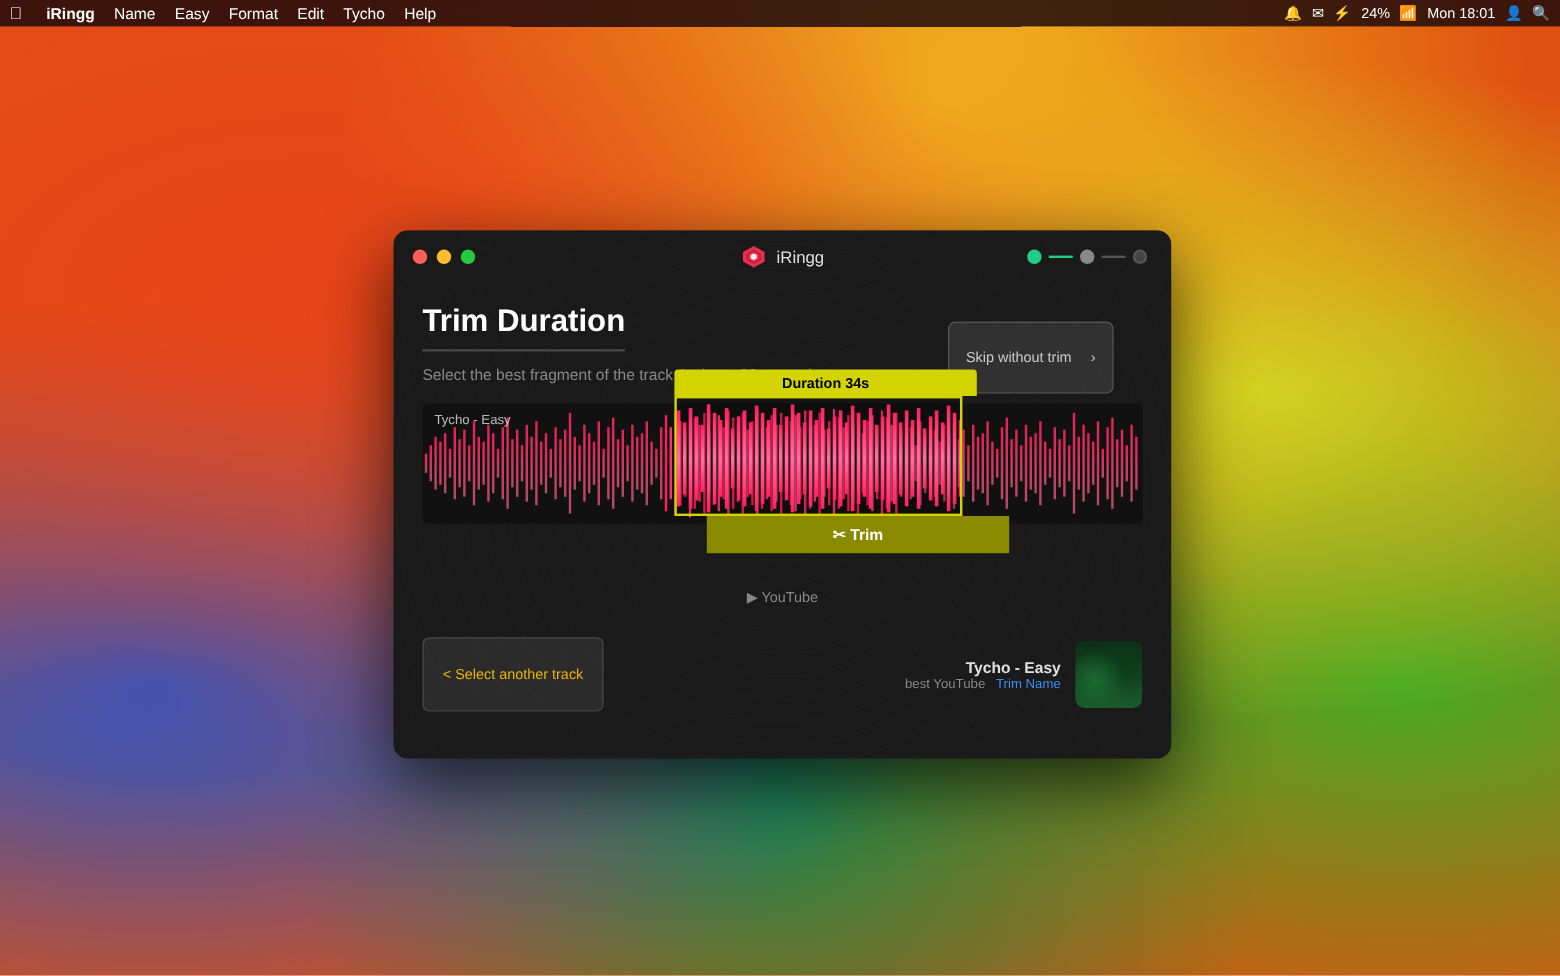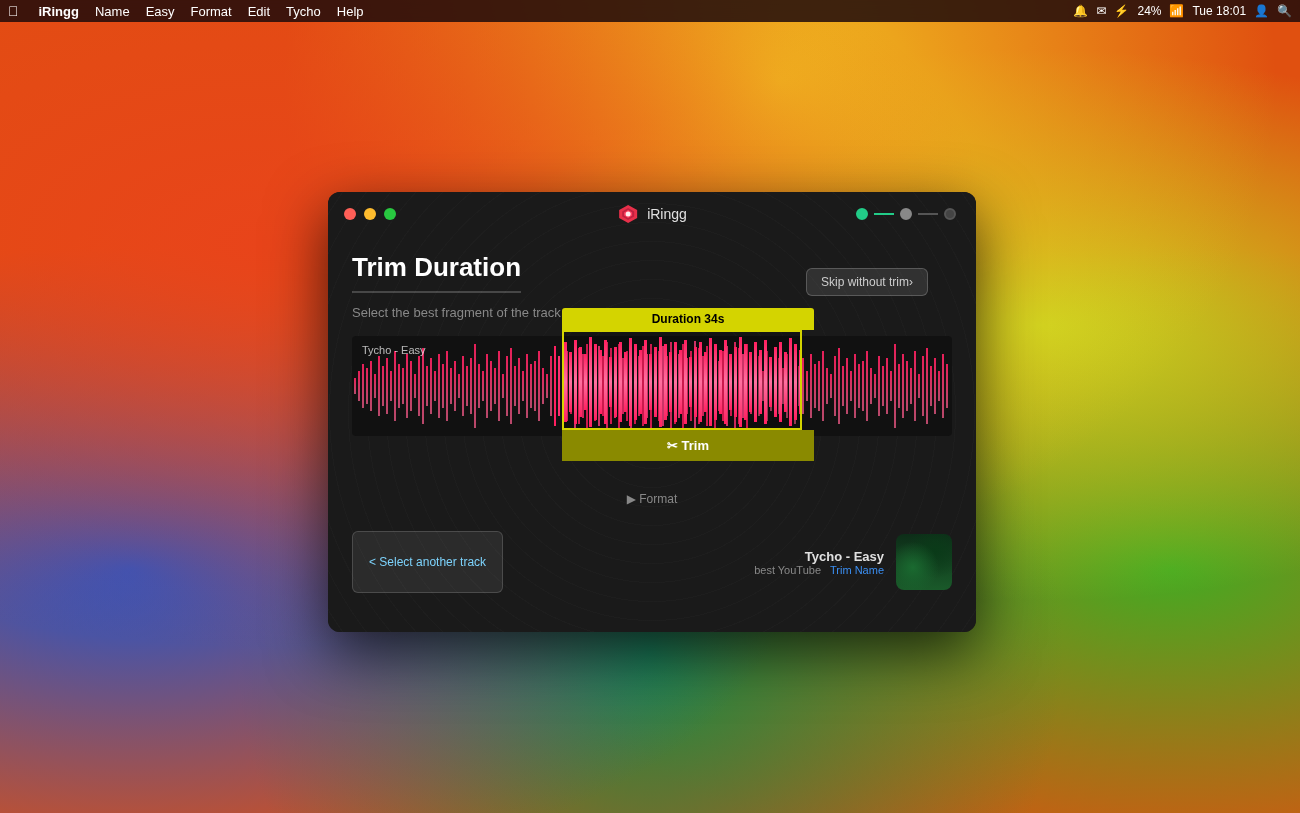--- a/index.html
+++ b/index.html
@@ -170,27 +170,27 @@
       margin-bottom: 16px;
     }
 
     .skip-btn {
       position: absolute;
       right: 24px;
       top: 16px;
       background: rgba(255,255,255,0.1);
       border: 1px solid rgba(255,255,255,0.2);
       color: #ccc;
-      padding: 6px 14px;
+      padding: 22px 14px;
       border-radius: 6px;
       font-size: 12px;
       cursor: pointer;
       display: flex;
       align-items: center;
-      gap: 0;
+      gap: 16px;
       justify-content: flex-end;
     }
 
     
     .waveform-container {
       position: relative;
       height: 100px;
       background: #111;
       border-radius: 4px;
       overflow: visible;
@@ -240,20 +240,21 @@
       border: none;
       width: 100%;
       padding: 8px;
       font-size: 13px;
       font-weight: 600;
       cursor: pointer;
       display: flex;
       align-items: center;
       justify-content: center;
       gap: 6px;
+      margin-left: 27px;
     }
 
     
     .waveform-svg {
       width: 100%;
       height: 100%;
     }
 
     
     .preview-btn {
@@ -273,21 +274,21 @@
       display: flex;
       align-items: center;
       justify-content: space-between;
       margin-top: 20px;
       padding-top: 4px;
     }
 
     .select-track-btn {
       background: rgba(255,255,255,0.08);
       border: 1px solid rgba(255,255,255,0.15);
-      color: #7dd3fc;
+      color: #eab308;
       padding: 23px 16px;
       border-radius: 6px;
       font-size: 12px;
       cursor: pointer;
     }
 
     .track-info {
       display: flex;
       align-items: center;
       gap: 12px;
@@ -348,21 +349,21 @@
     <span class="menu-item">Edit</span>
     <span class="menu-item">Tycho</span>
     <span class="menu-item">Help</span>
   </div>
   <div class="menubar-right">
     <span>🔔</span>
     <span>✉</span>
     <span>⚡</span>
     <span>24%</span>
     <span>📶</span>
-    <span>Tue 18:01</span>
+    <span>Mon 18:01</span>
     <span>👤</span>
     <span>🔍</span>
   </div>
 </div>
 
 <div class="window">
   <div class="window-bg"></div>
 
   <div class="titlebar">
     <div class="traffic-lights">
@@ -637,21 +638,21 @@
           </svg>
         </div>
         <button class="trim-btn">
           <span>✂ Trim</span>
         </button>
       </div>
     </div>
 
     <div class="preview-btn">
       <button>
-        <span>▶ Format</span>
+        <span>▶ YouTube</span>
       </button>
     </div>
 
     <div class="bottom-bar">
       <button class="select-track-btn">
         <span>&lt; Select another track</span>
       </button>
 
       <div class="track-info">
         <div class="track-meta">

